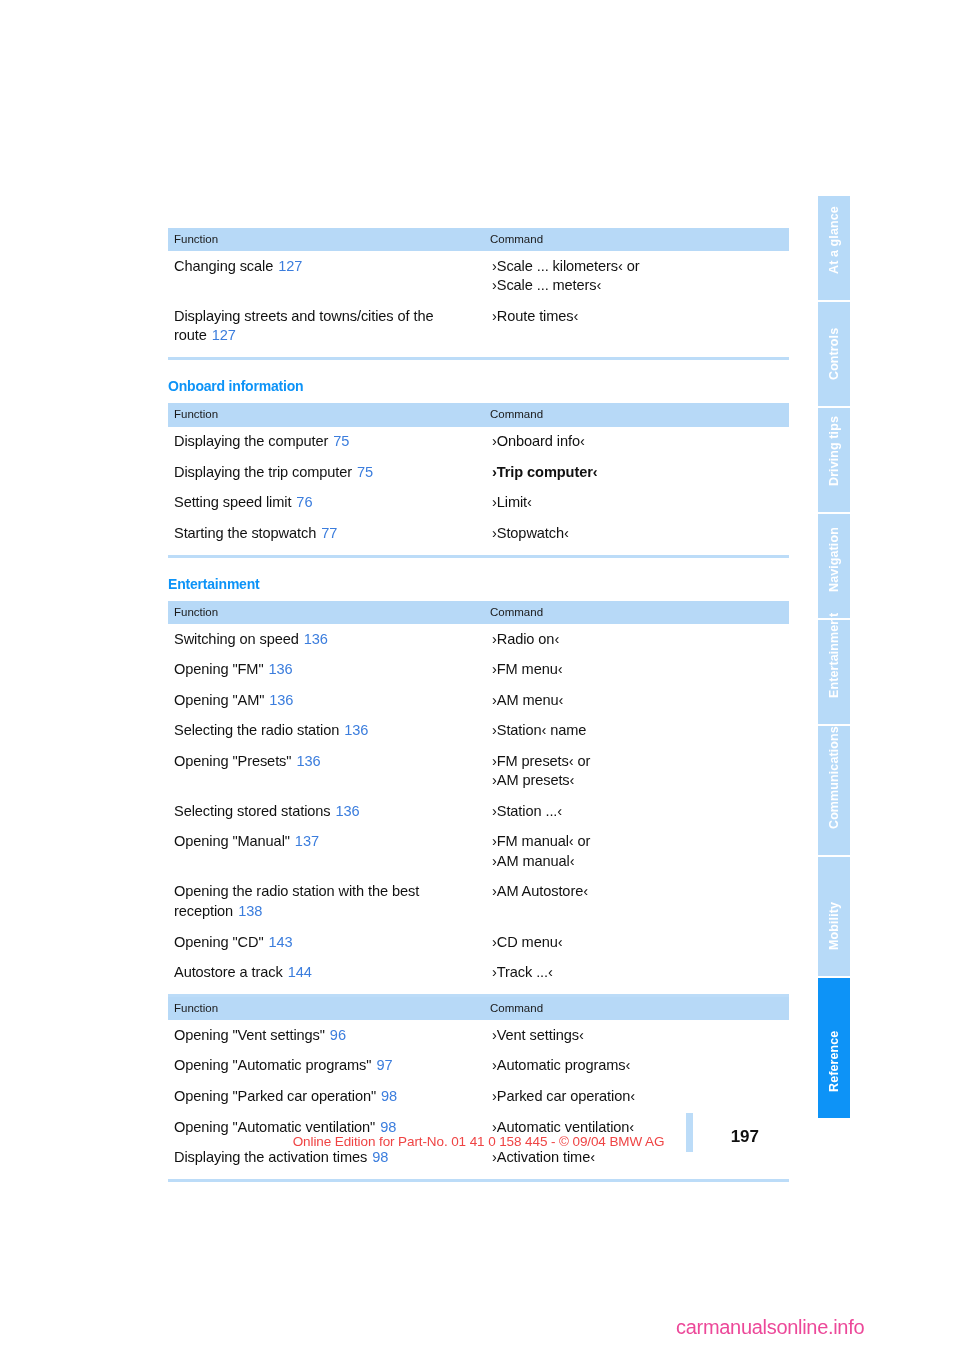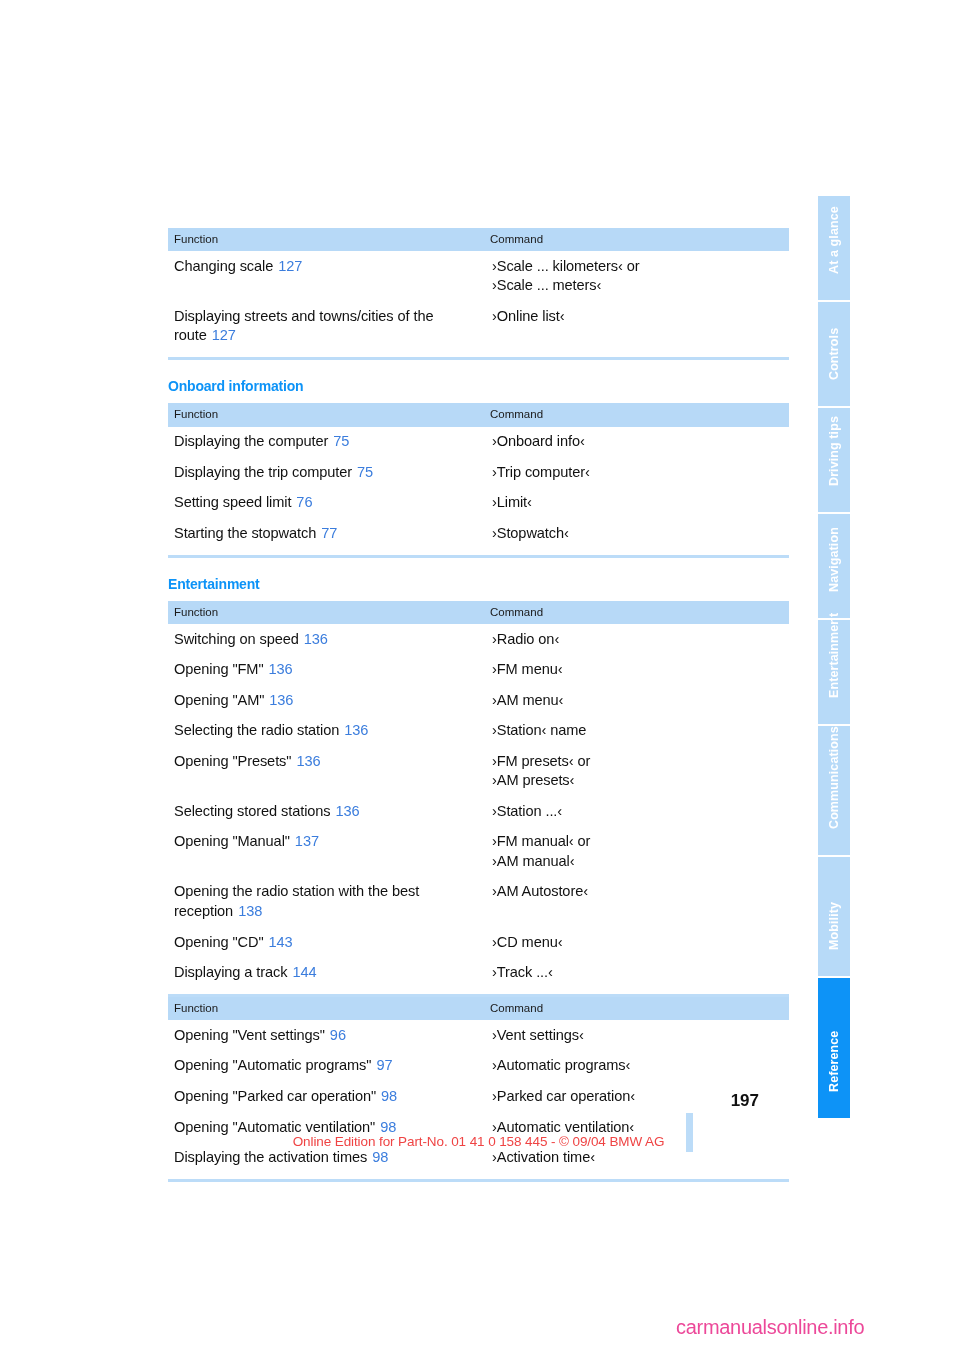--- a/index.html
+++ b/index.html
@@ -81,21 +81,21 @@
     height: 3px;
     background: #bcdcf8;
     width: 100%;
     margin-top: 6px;
   }
 
   
   .footer {
     position: absolute;
     left: 168px;
-    top: 1092px;
+    top: 1128px;
     width: 621px;
     text-align: right;
     padding-right: 30px;
   }
 
   .page-number {
     font-size: 17px;
     font-weight: bold;
     color: #111111;
     line-height: 1.1;
@@ -182,21 +182,21 @@
           </tr>
         </thead>
         <tbody>
           <tr>
             <td class="func-col"><span>Changing scale</span><span class="pageref">127</span></td>
             <td class="cmd-col"><span style="white-space: pre-line;">›Scale ... kilometers‹  or
 ›Scale ... meters‹</span></td>
           </tr>
           <tr>
             <td class="func-col"><span>Displaying streets and towns/cities of the route</span><span class="pageref">127</span></td>
-            <td class="cmd-col"><span style="white-space: pre-line;">›Online list‹</span></td>
+            <td class="cmd-col"><span style="white-space: pre-line;">›Route times‹</span></td>
           </tr>
         </tbody>
       </table>
       <div class="rule"></div>
       <div class="section-heading">Onboard information</div>
       <table class="cmd-table">
         <colgroup>
           <col class="c-func">
           <col class="c-cmd">
         </colgroup>
@@ -206,21 +206,21 @@
             <th>Command</th>
           </tr>
         </thead>
         <tbody>
           <tr>
             <td class="func-col"><span>Displaying the computer</span><span class="pageref">75</span></td>
             <td class="cmd-col"><span style="white-space: pre-line;">›Onboard info‹</span></td>
           </tr>
           <tr>
             <td class="func-col"><span>Displaying the trip computer</span><span class="pageref">75</span></td>
-            <td class="cmd-col"><span style="white-space: pre-line;">›Trip computer‹</span></td>
+            <td class="cmd-col"><span style="white-space: pre-line; font-weight: bold;">›Trip computer‹</span></td>
           </tr>
           <tr>
             <td class="func-col"><span>Setting speed limit</span><span class="pageref">76</span></td>
             <td class="cmd-col"><span style="white-space: pre-line;">›Limit‹</span></td>
           </tr>
           <tr>
             <td class="func-col"><span>Starting the stopwatch</span><span class="pageref">77</span></td>
             <td class="cmd-col"><span style="white-space: pre-line;">›Stopwatch‹</span></td>
           </tr>
         </tbody>
@@ -271,21 +271,21 @@
           </tr>
           <tr>
             <td class="func-col"><span>Opening the radio station with the best reception</span><span class="pageref">138</span></td>
             <td class="cmd-col"><span style="white-space: pre-line;">›AM Autostore‹</span></td>
           </tr>
           <tr>
             <td class="func-col"><span>Opening "CD"</span><span class="pageref">143</span></td>
             <td class="cmd-col"><span style="white-space: pre-line;">›CD menu‹</span></td>
           </tr>
           <tr>
-            <td class="func-col"><span>Displaying a track</span><span class="pageref">144</span></td>
+            <td class="func-col"><span>Autostore a track</span><span class="pageref">144</span></td>
             <td class="cmd-col"><span style="white-space: pre-line;">›Track ...‹</span></td>
           </tr>
         </tbody>
       </table>
       <div class="rule"></div>
       <table class="cmd-table">
         <colgroup>
           <col class="c-func">
           <col class="c-cmd">
         </colgroup>

